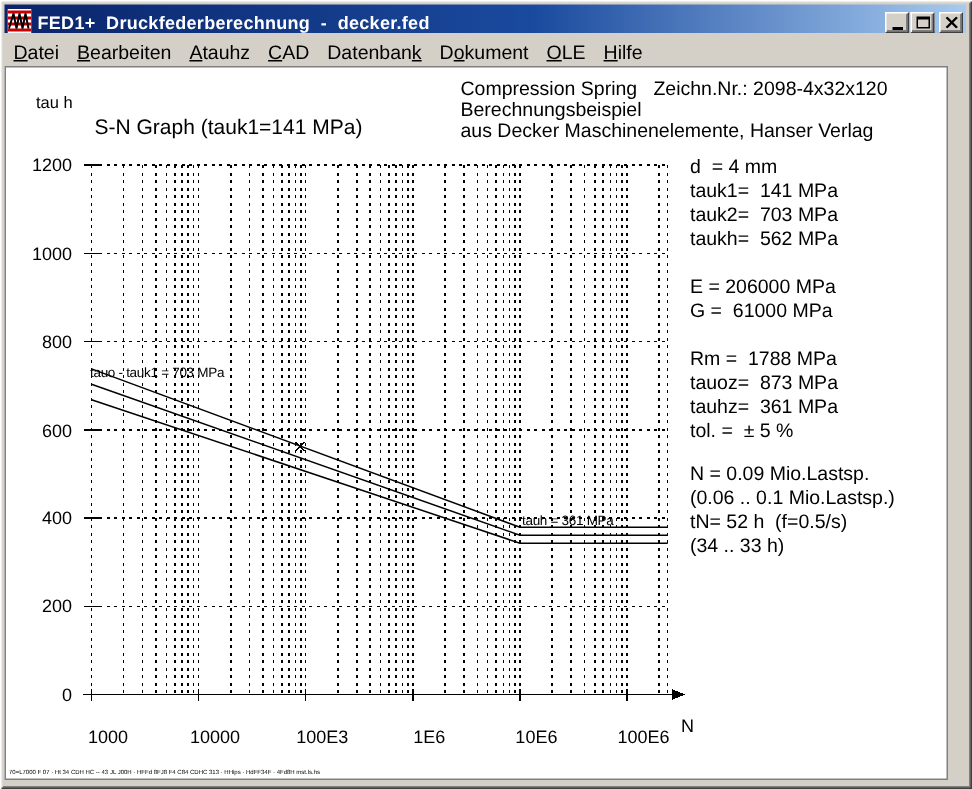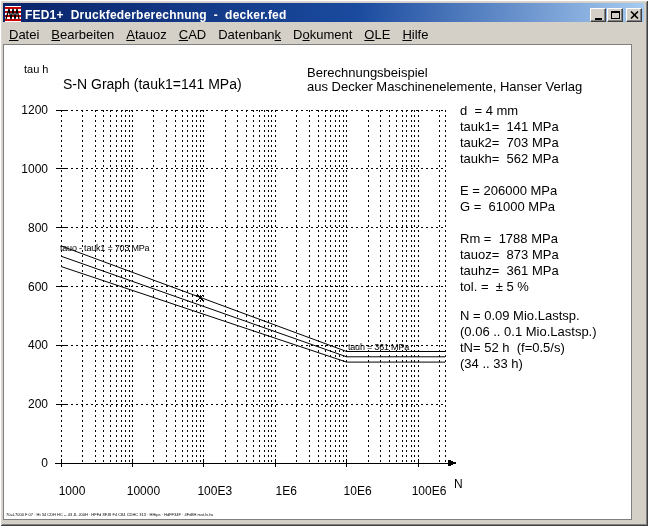--- a/index.html
+++ b/index.html
@@ -77,30 +77,31 @@
       <svg width="9" height="8" viewBox="0 0 9 8">
         <line x1="1" y1="0.5" x2="8" y2="7.5" stroke="#000" stroke-width="1.6"></line>
         <line x1="8" y1="0.5" x2="1" y2="7.5" stroke="#000" stroke-width="1.6"></line>
       </svg>
     </button>
   </div>
 
   <div class="menubar">
     <span class="mi"><span></span><u>D</u><span>atei</span></span>
     <span class="mi"><span></span><u>B</u><span>earbeiten</span></span>
-    <span class="mi"><span></span><u>A</u><span>tauoz</span></span>
+    <span class="mi"><span></span><u>A</u><span>tauhz</span></span>
     <span class="mi"><span></span><u>C</u><span>AD</span></span>
     <span class="mi"><span>Datenban</span><u>k</u><span></span></span>
     <span class="mi"><span>D</span><u>o</u><span>kument</span></span>
     <span class="mi"><span></span><u>O</u><span>LE</span></span>
     <span class="mi"><span></span><u>H</u><span>ilfe</span></span>
   </div>
 
   <div class="client">
 
+    <div class="abs hdr" style="top:7px;">Compression Spring   Zeichn.Nr.: 2098-4x32x120</div>
     <div class="abs hdr" style="top:21px;">Berechnungsbeispiel</div>
     <div class="abs hdr" style="top:35px;">aus Decker Maschinenelemente, Hanser Verlag</div>
 
     <div class="abs ylab">tau h</div>
     <div class="abs gtitle">S-N Graph (tauk1=141 MPa)</div>
 
     <svg id="chart" width="629" height="474" shape-rendering="crispEdges">
         <line x1="57" y1="65" x2="57" y2="418" stroke="#000" stroke-width="1" stroke-dasharray="2,3"></line>
         <line x1="78.49354169040826" y1="65" x2="78.49354169040826" y2="418" stroke="#000" stroke-width="1" stroke-dasharray="2,3"></line>
         <line x1="91.06645758698392" y1="65" x2="91.06645758698392" y2="418" stroke="#000" stroke-width="1" stroke-dasharray="2,3"></line>

